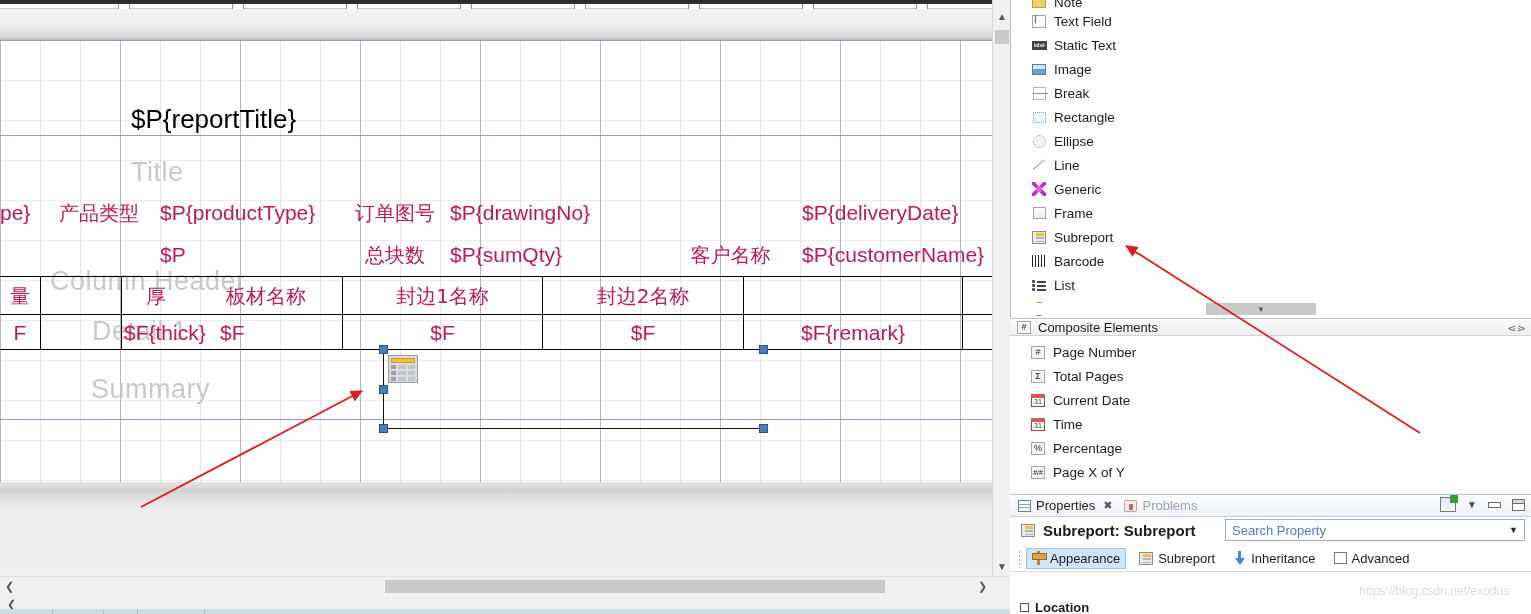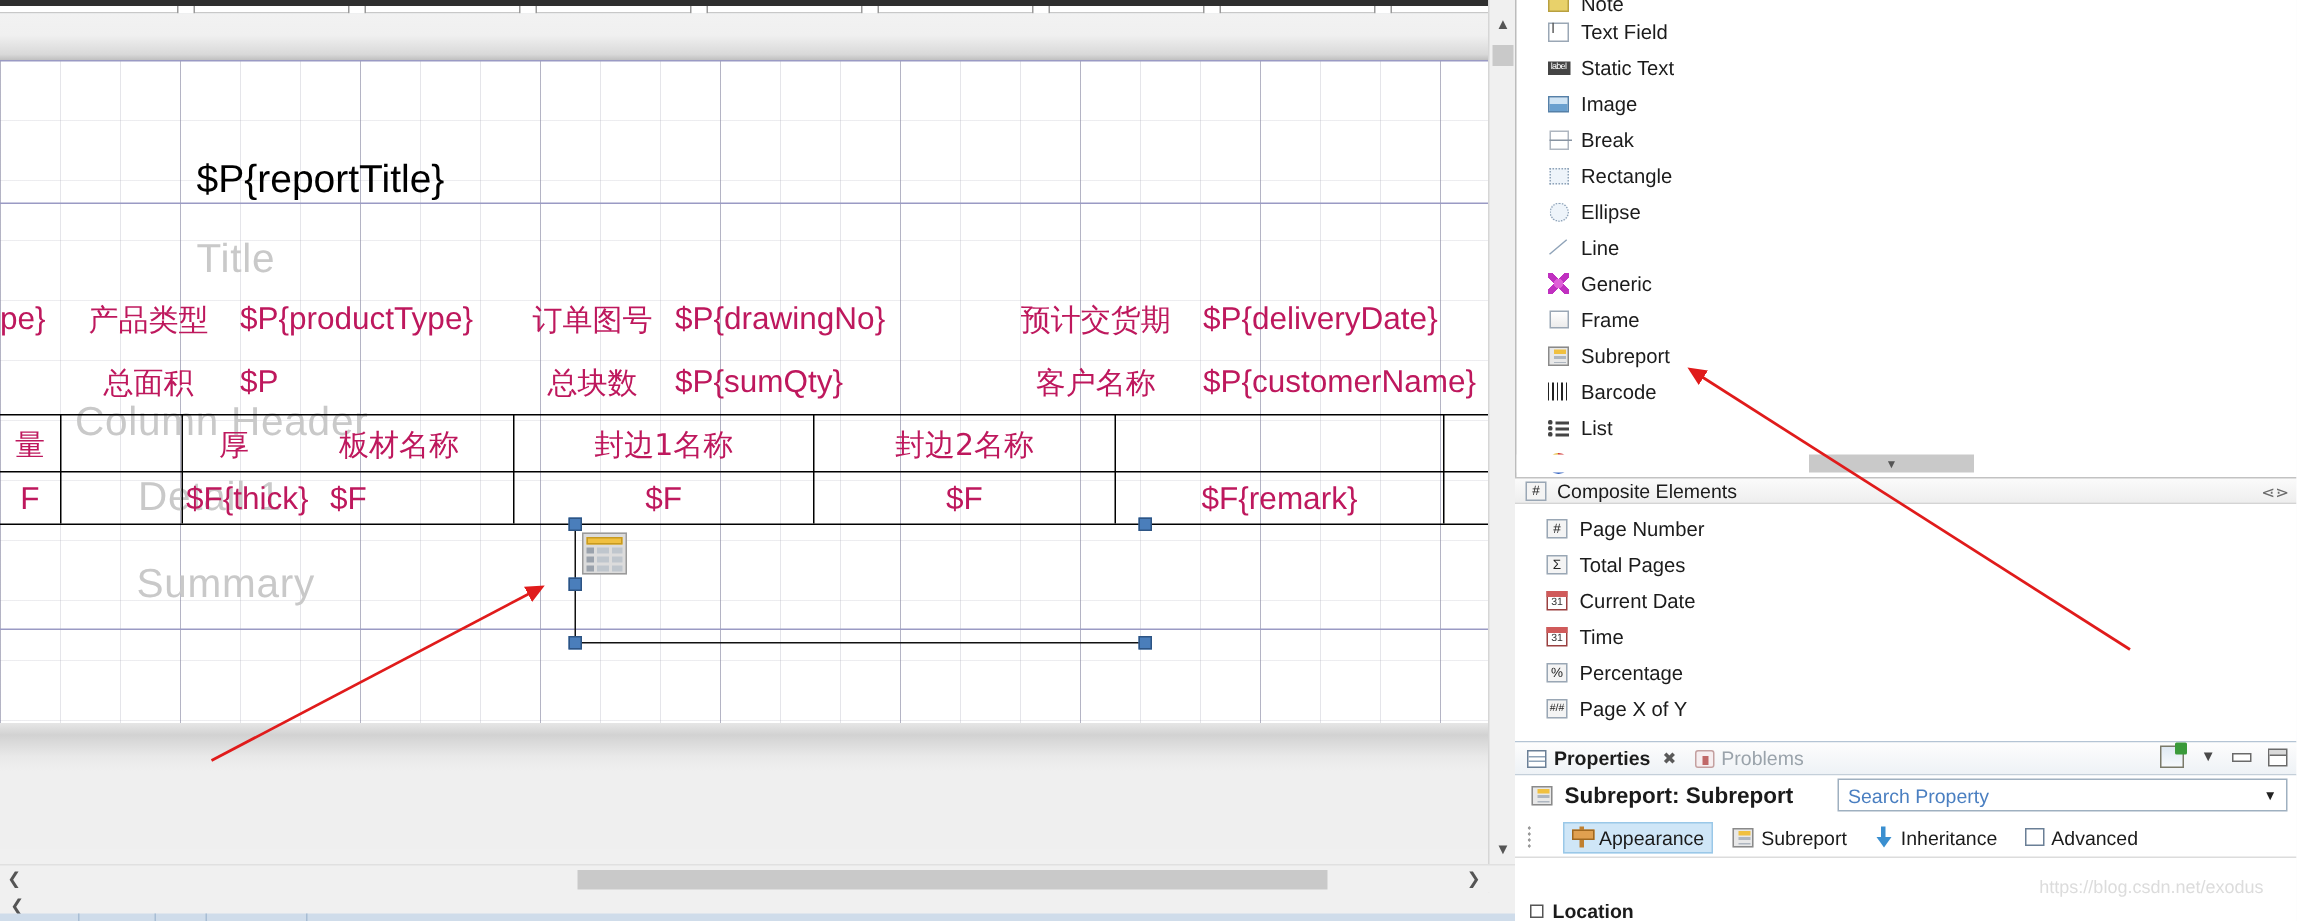--- a/index.html
+++ b/index.html
@@ -224,21 +224,21 @@
     position:absolute; left:0; top:494px; width:521px; height:120px;
     background:#ffffff; border-top:1px solid #b4c4d4;
   }
   .prop-tabbar {
     position:absolute; left:0; top:0; width:521px; height:22px;
     background: linear-gradient(#fdfdfd, #eef2f6);
     border-bottom:1px solid #c4cfd9;
     display:flex; align-items:center; gap:6px; padding-left:8px;
   }
   .ptab { display:flex; align-items:center; gap:5px; font-size:13px; color:#1b1b1b; }
-  .ptab.active { font-weight:bold; }
+  .ptab.active { font-weight:normal; }
   .ptab.inactive { color:#9aa3ab; }
   .ptab .close { color:#5a5a5a; font-size:11px; margin-left:3px; }
   .ptab-ico-props { width:13px; height:12px; border:1px solid #6a7f96; background:#fff; position:relative; }
   .ptab-ico-props::before{content:""; position:absolute; left:0; top:3px; right:0; height:1px; background:#8fa3b8;}
   .ptab-ico-props::after{content:""; position:absolute; left:0; top:6px; right:0; height:1px; background:#8fa3b8;}
   .ptab-ico-prob { width:13px; height:12px; border:1px solid #c4a0a0; background:#f6eef0; border-radius:2px; position:relative;}
   .ptab-ico-prob::after{content:""; position:absolute; left:4px; top:3px; width:4px; height:6px; background:#c06868;}
 
   .prop-toolbtns { position:absolute; right:6px; top:2px; display:flex; align-items:center; gap:11px; }
   .tb-newview { width:16px; height:15px; border:1px solid #7a7a6a; background:linear-gradient(#dfe9f3,#f6f9fc); position:relative;}
@@ -257,21 +257,21 @@
   .search-box {
     position:absolute; left:215px; top:24px; width:300px; height:22px;
     border:1px solid #9fb0c0; background:#fff;
     display:flex; align-items:center; padding-left:6px;
     font-size:13px; color:#4a7fc1;
   }
   .search-box .caret { position:absolute; right:6px; color:#222; font-size:9px; }
 
   .prop-subtabs {
     position:absolute; left:0; top:52px; width:521px; height:22px;
-    display:flex; align-items:center; gap:8px; padding-left:32px;
+    display:flex; align-items:center; gap:8px; padding-left:16px;
   }
   .stab { display:flex; align-items:center; gap:5px; font-size:13px; color:#1b1b1b;
     padding:2px 5px; }
   .stab.active { background:#cfe6f7; border:1px solid #9ac8e8; }
   .dots { position:absolute; left:8px; top:55px; width:3px; height:16px;
     background-image: radial-gradient(#9a9a9a 40%, transparent 41%);
     background-size: 3px 4px; }
   .ico-appear { width:13px; height:14px; position:relative; }
   .ico-appear::before{content:""; position:absolute; left:5px; top:0; width:3px; height:14px; background:#c08030;}
   .ico-appear::after{content:""; position:absolute; left:0; top:2px; width:13px; height:5px;
@@ -334,24 +334,22 @@
       <div class="band-label" style="left:92px; top:307px">Detail 1</div>
       <div class="band-label" style="left:91px; top:365px">Summary</div>
 
       <div class="rpt-title" style="left:131px; top:95px">$P{reportTitle}</div>
 
       <div class="cell" style="left:0px;   top:186px; width:40px;  height:36px; justify-content:flex-start; font-size:21px;">pe}</div>
       <div class="cell cn" style="left:44px;  top:186px; width:110px; height:36px; justify-content:center; font-size:20px;">产品类型</div>
       <div class="cell" style="left:160px; top:186px; width:180px; height:36px; justify-content:flex-start; font-size:21px;">$P{productType}</div>
       <div class="cell cn" style="left:345px; top:186px; width:100px; height:36px; justify-content:center; font-size:20px;">订单图号</div>
       <div class="cell" style="left:450px; top:186px; width:190px; height:36px; justify-content:flex-start; font-size:21px;">$P{drawingNo}</div>
-      <div class="cell cn" style="left:663px; top:186px; width:135px; height:36px; justify-content:center; font-size:20px;">预计交货期</div>
       <div class="cell" style="left:802px; top:186px; width:195px; height:36px; justify-content:flex-start; font-size:21px;">$P{deliveryDate}</div>
 
-      <div class="cell cn" style="left:44px;  top:228px; width:110px; height:36px; justify-content:center; font-size:20px;">总面积</div>
       <div class="cell" style="left:160px; top:228px; width:180px; height:36px; justify-content:flex-start; font-size:21px;">$P</div>
       <div class="cell cn" style="left:345px; top:228px; width:100px; height:36px; justify-content:center; font-size:20px;">总块数</div>
       <div class="cell" style="left:450px; top:228px; width:190px; height:36px; justify-content:flex-start; font-size:21px;">$P{sumQty}</div>
       <div class="cell cn" style="left:663px; top:228px; width:135px; height:36px; justify-content:center; font-size:20px;">客户名称</div>
       <div class="cell" style="left:802px; top:228px; width:195px; height:36px; justify-content:flex-start; font-size:21px;">$P{customerName}</div>
 
       <div class="hline" style="left:0;   top:267px; width:992px; background:#000;"></div>
       <div class="hline" style="left:0;   top:305px; width:992px; background:#000;"></div>
       <div class="hline" style="left:0;   top:340px; width:992px; background:#000;"></div>
 

